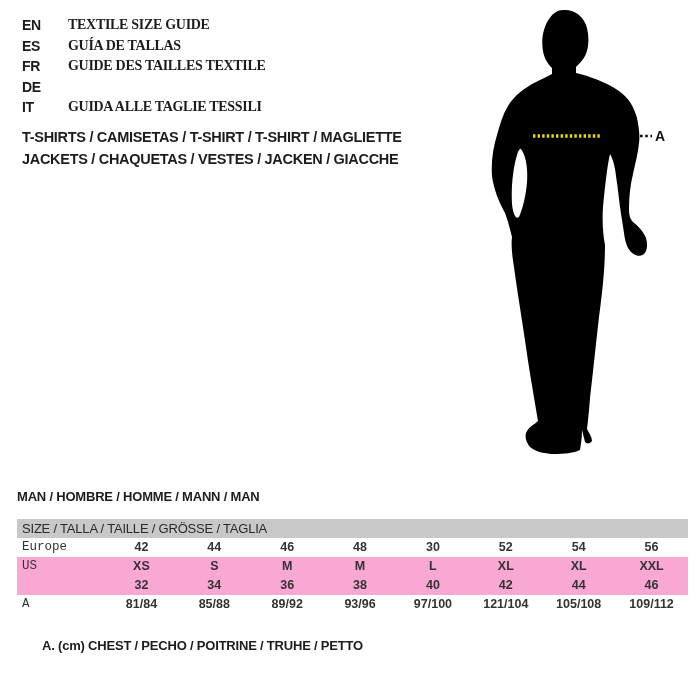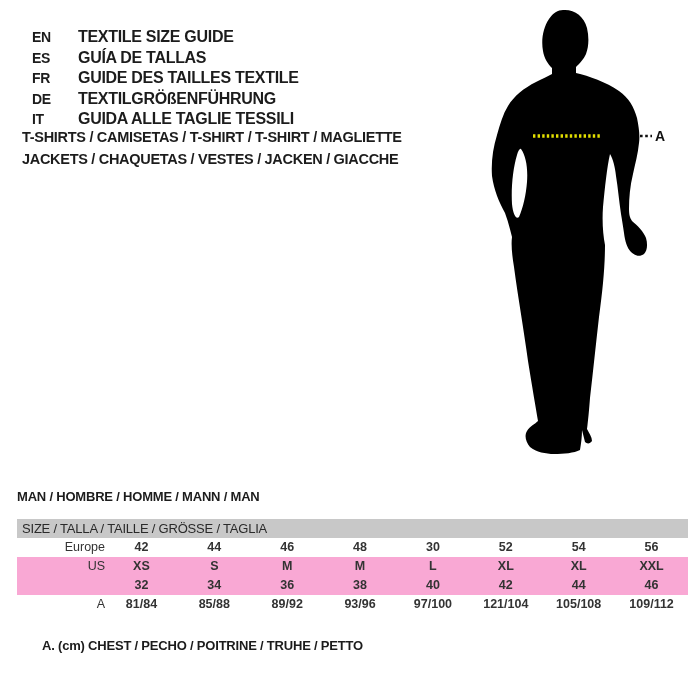--- a/index.html
+++ b/index.html
@@ -1,38 +1,38 @@
 <!DOCTYPE html>
 <html><head>
 <meta charset="utf-8">
 <style>
   html,body{margin:0;padding:0;}
   body{
     width:700px;height:700px;position:relative;background:#ffffff;
     font-family:"Liberation Sans", sans-serif;color:#1c1c1c;overflow:hidden;
   }
   
-  .lang-block{position:absolute;left:32px;top:15px;margin-top:12px;}
+  .lang-block{position:absolute;left:22px;top:15px;}
   .lang-row{display:flex;line-height:20.5px;}
   .lang-code{width:46px;font-size:14px;font-weight:bold;letter-spacing:-0.3px;}
-  .lang-title{font-size:16px;font-weight:bold;letter-spacing:-0.3px;white-space:nowrap;}
+  .lang-title{font-size:14px;font-weight:bold;letter-spacing:-0.3px;white-space:nowrap;font-family:Liberation Serif, serif;}
   
   .products{position:absolute;left:22px;top:126px;}
   .product-line{font-size:14.5px;font-weight:bold;letter-spacing:-0.3px;line-height:22px;white-space:nowrap;}
   
   .figure-wrap{position:absolute;left:486px;top:6px;width:180px;height:460px;}
   .figure-wrap svg{display:block;}
   
   .man-title{position:absolute;left:17px;top:489px;font-size:13px;font-weight:bold;letter-spacing:-0.2px;white-space:nowrap;}
   
   .size-table{position:absolute;left:17px;top:519px;width:671px;}
   .t-header{height:19px;line-height:19px;background:#c8c8c8;font-size:13px;color:#2a2a2a;padding-left:5px;box-sizing:border-box;letter-spacing:-0.2px;}
   .t-row{display:flex;height:19px;line-height:19px;font-size:12.5px;color:#333333;}
   .t-row.shaded{background:#f9a8d4;}
-  .t-label{width:88px;padding-left:5px;box-sizing:border-box;text-align:right;}
+  .t-label{width:88px;padding-left:5px;box-sizing:border-box;text-align:left;font-family:Liberation Mono, monospace;}
   .t-cell{flex:1;text-align:center;font-weight:bold;}
   
   .footer-note{position:absolute;left:18px;top:638px;font-size:13px;font-weight:bold;letter-spacing:-0.2px;white-space:nowrap;margin-left:24px;}
 </style>
 </head>
 <body>
 
 <div class="lang-block">
   <div class="lang-row">
     <span class="lang-code">EN</span>
@@ -41,21 +41,20 @@
   <div class="lang-row">
     <span class="lang-code">ES</span>
     <span class="lang-title">GUÍA DE TALLAS</span>
   </div>
   <div class="lang-row">
     <span class="lang-code">FR</span>
     <span class="lang-title">GUIDE DES TAILLES TEXTILE</span>
   </div>
   <div class="lang-row">
     <span class="lang-code">DE</span>
-    <span class="lang-title">TEXTILGRÖßENFÜHRUNG</span>
   </div>
   <div class="lang-row">
     <span class="lang-code">IT</span>
     <span class="lang-title">GUIDA ALLE TAGLIE TESSILI</span>
   </div>
 </div>
 
 <div class="products">
   <div class="product-line">T-SHIRTS / CAMISETAS / T-SHIRT / T-SHIRT / MAGLIETTE</div>
   <div class="product-line">JACKETS / CHAQUETAS / VESTES / JACKEN / GIACCHE</div>

